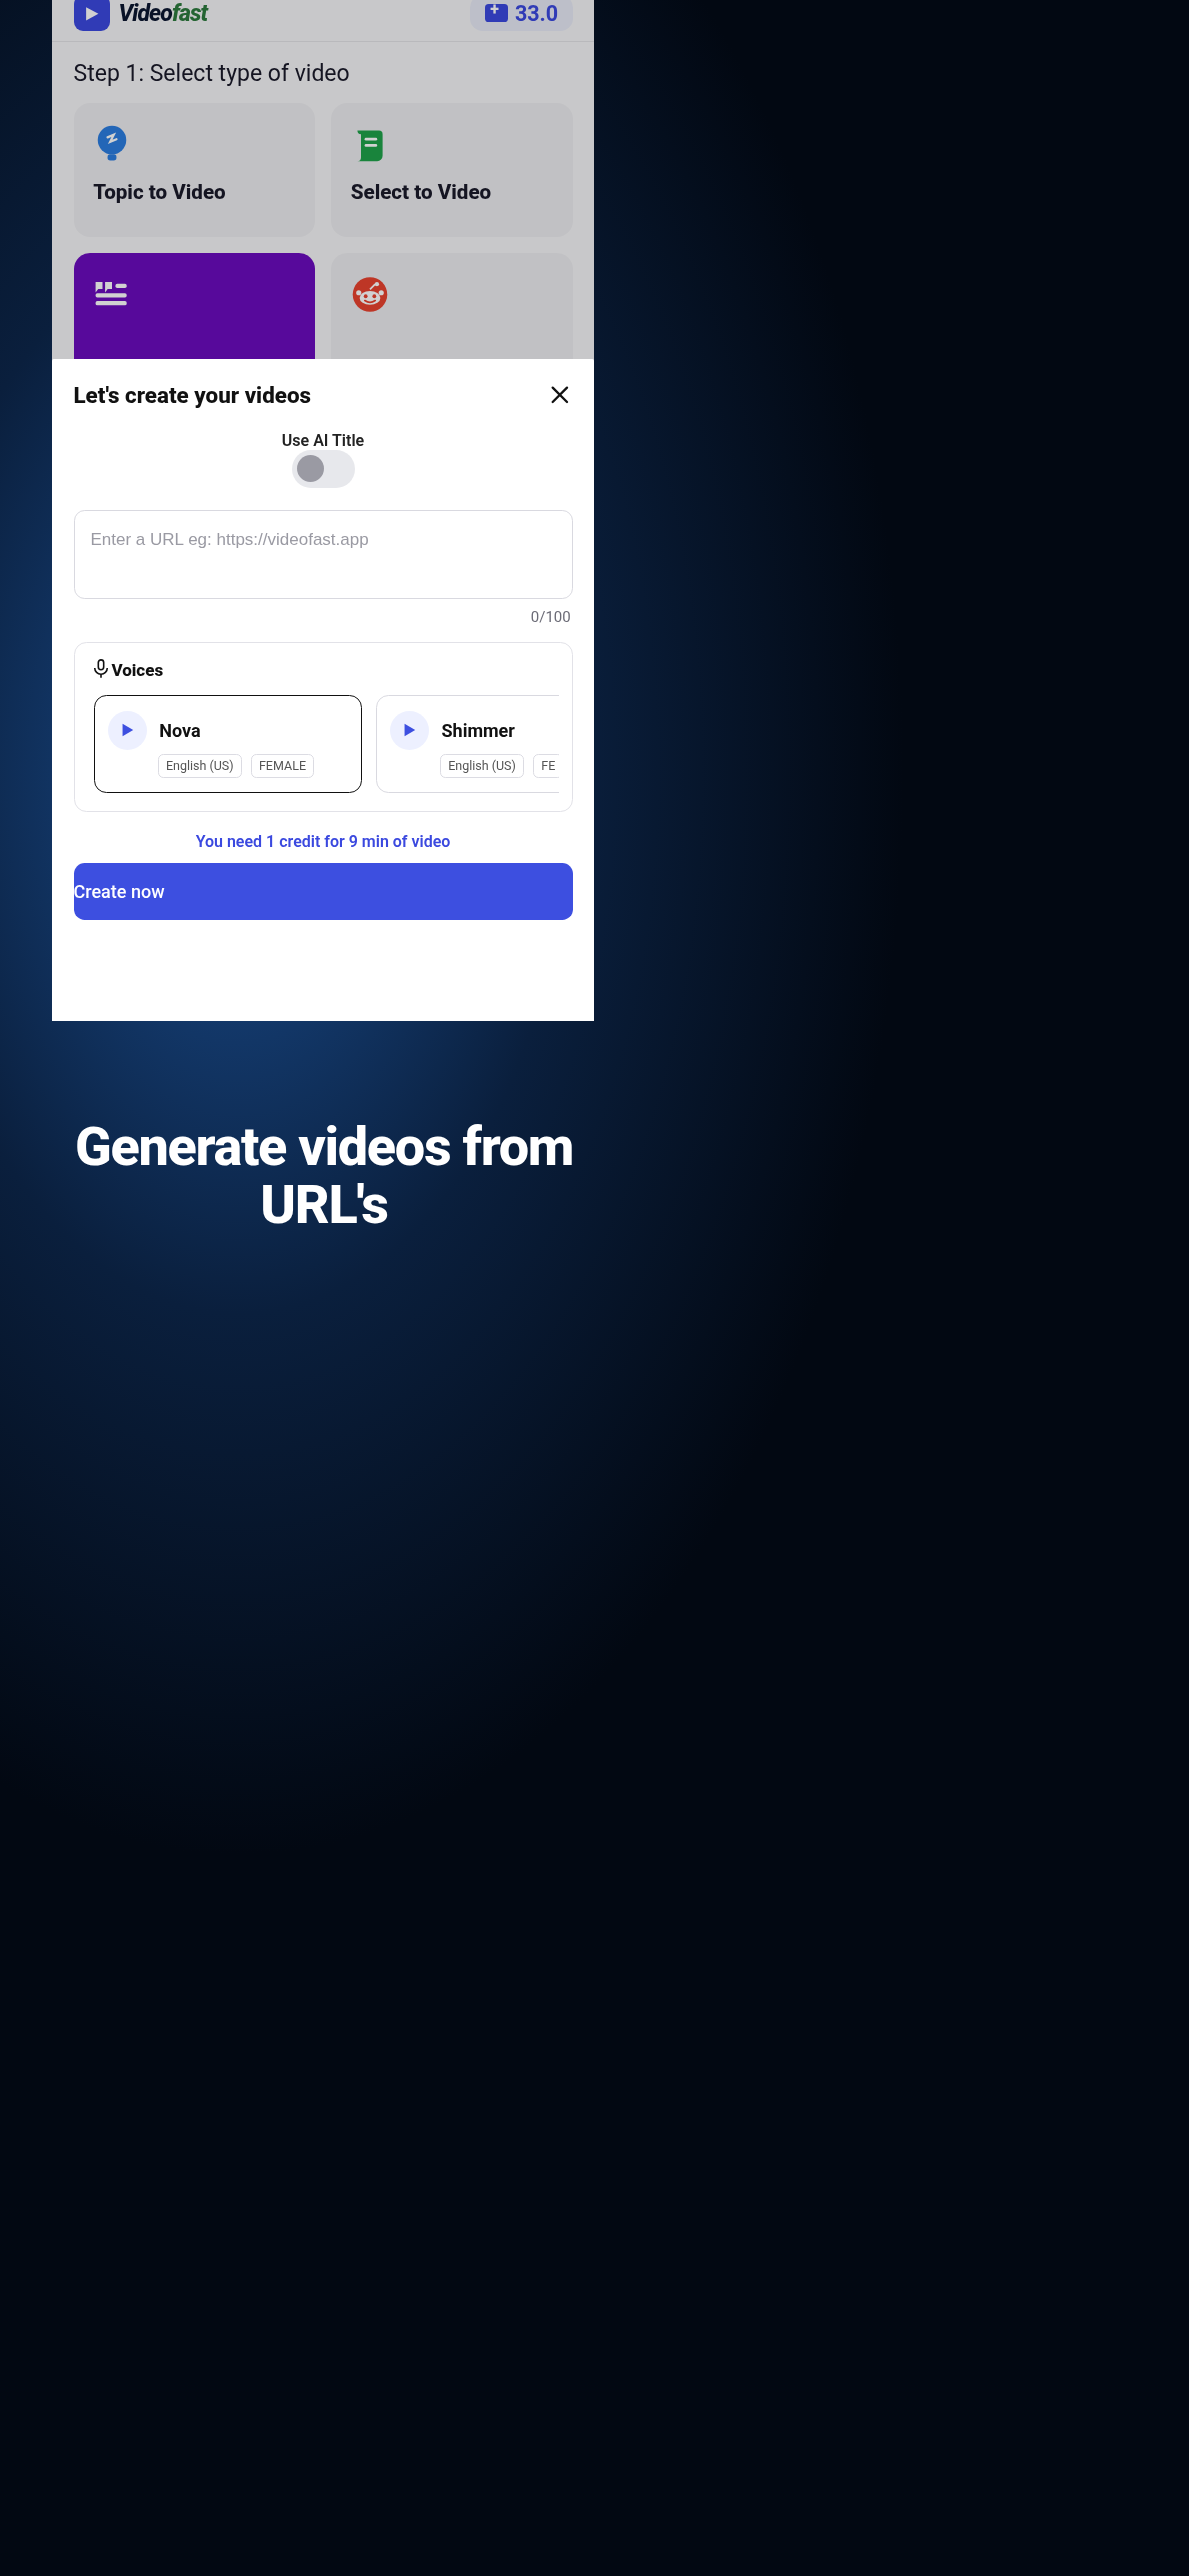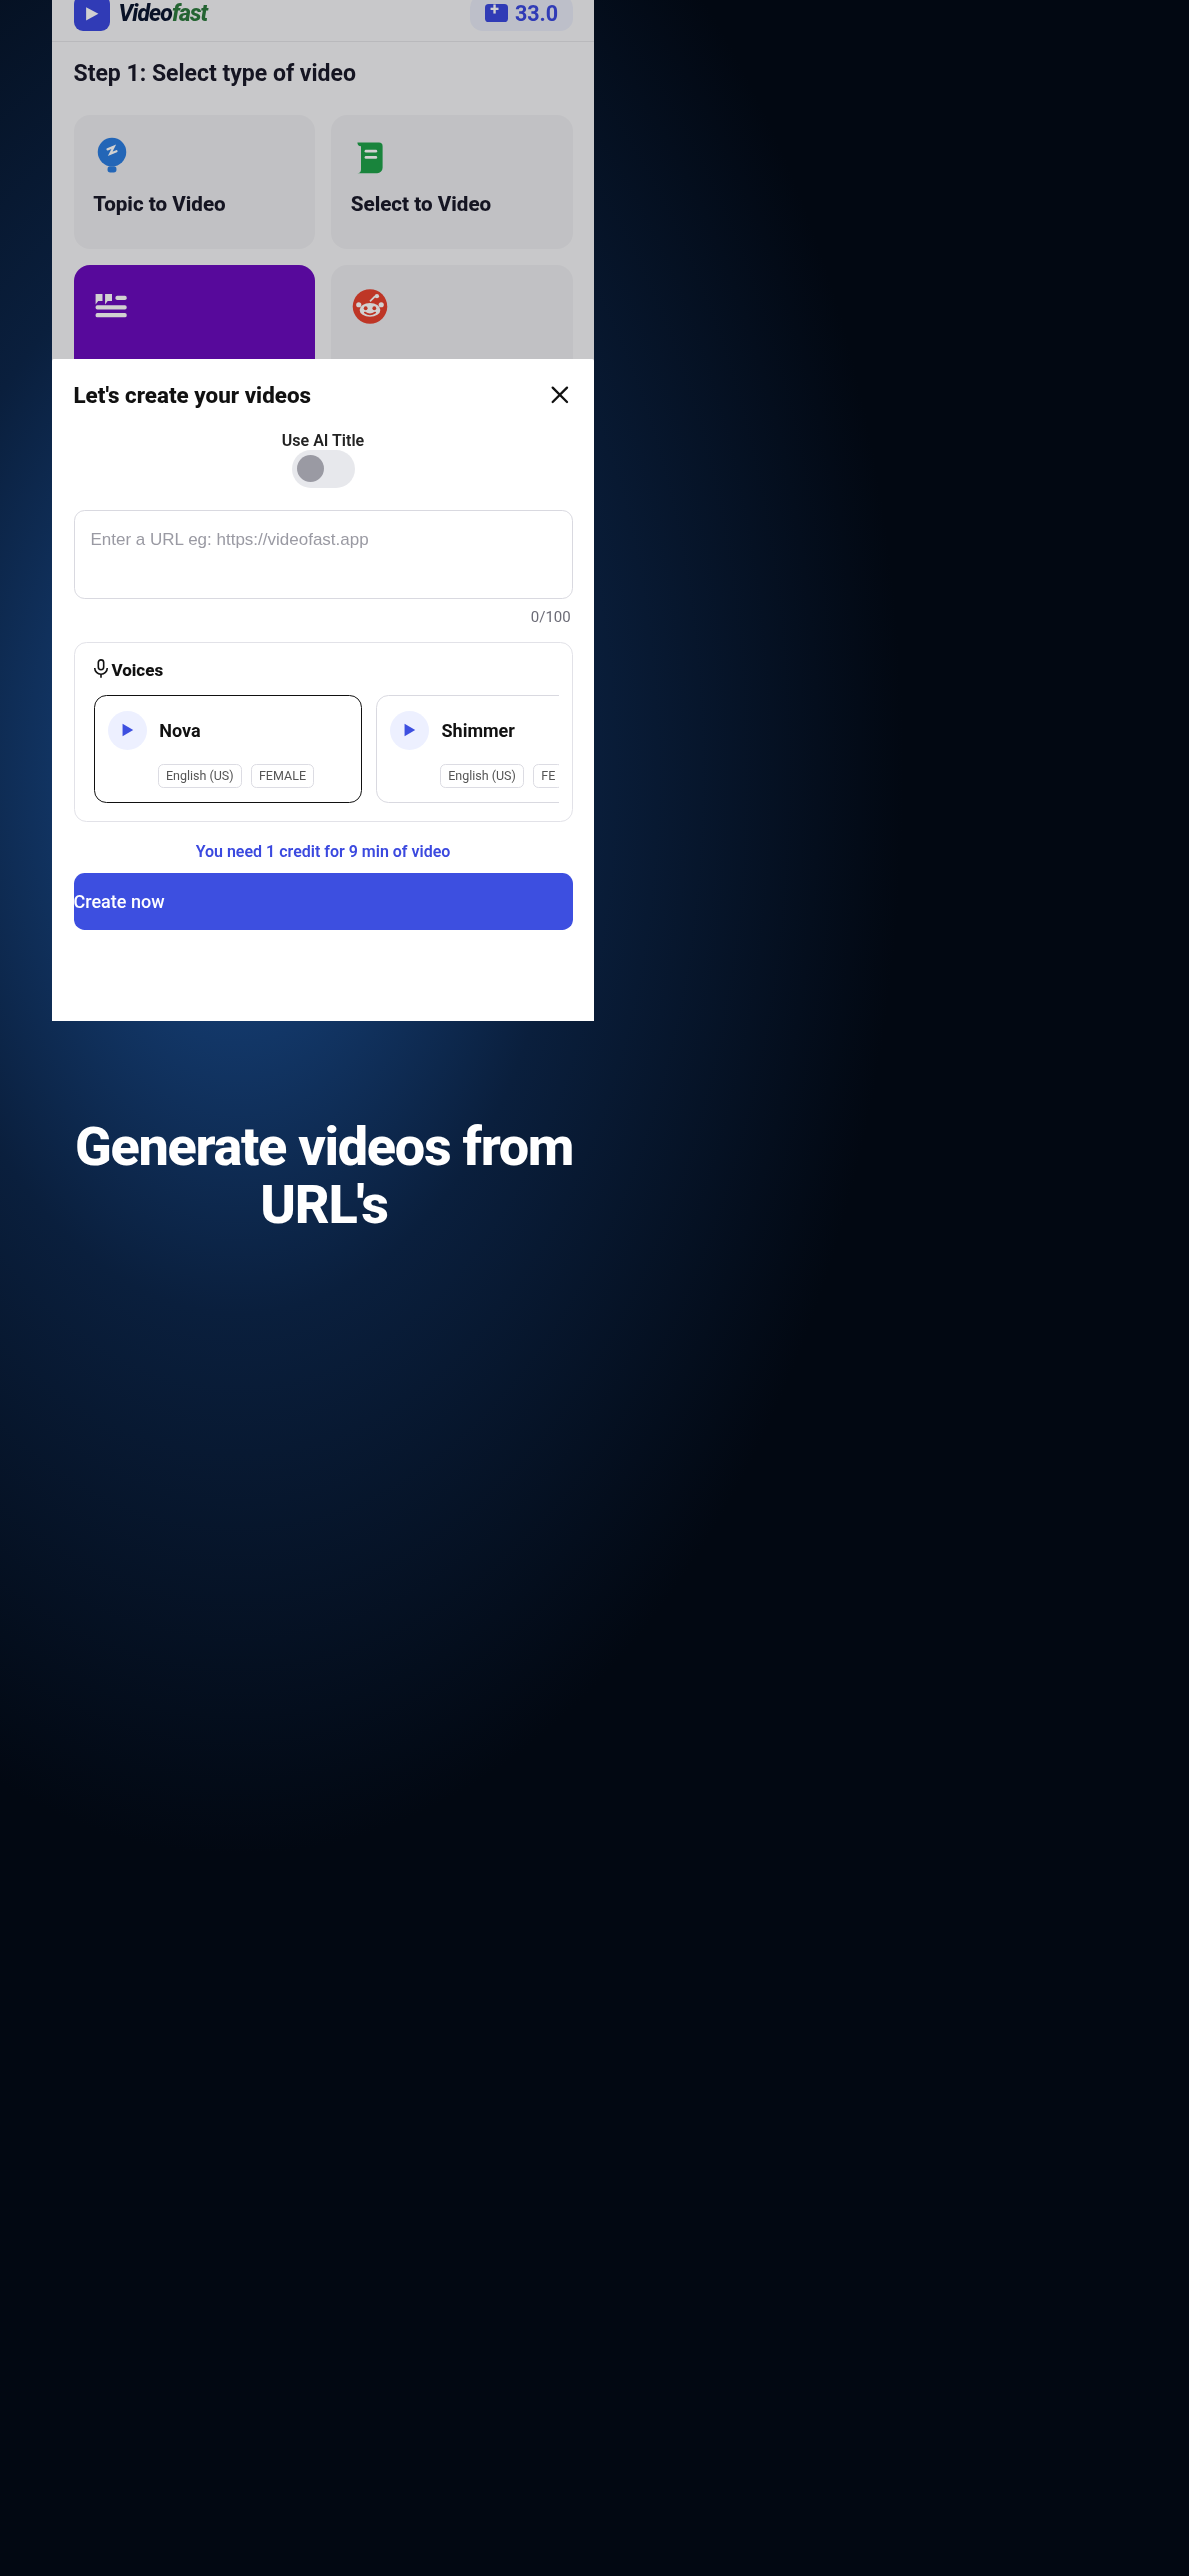--- a/index.html
+++ b/index.html
@@ -45,21 +45,21 @@
     background: #e7eaf6; padding: 5.4px 14.3px; border-radius: 12.5px;
     color: #3b49df; font-weight: 700; font-size: 21.5px;
   }
   .cam-icon { width: 23px; height: 18px; background: #3b49df; border-radius: 3.6px; position: relative; }
   .cam-icon::after { content: "+"; color: #fff; position: absolute; top: -5.4px; left: 5.4px; font-size: 16px; font-weight: 800; }
 
   .divider { height: 0.9px; background: #e2e2e6; }
 
   
   .step { padding: 18px 21.5px 0 21.5px; }
-  .step-title { font-size: 23px; font-weight: 700; color: #1a1a2a; margin-bottom: 28px; }
+  .step-title { font-size: 23px; font-weight: 400; color: #1a1a2a; margin-bottom: 16px; }
   .type-grid { display: grid; grid-template-columns: 1fr 1fr; gap: 16px; }
   .type-card {
     background: #ececf0; border-radius: 16px; padding: 23px 19.7px 23px 19.7px;
     min-height: 134px; display: flex; flex-direction: column; gap: 16px;
     cursor: pointer;
   }
   .type-card.active { background: #6b0bbd; color: #fff; }
   .type-card .label { font-size: 20.6px; font-weight: 800; color: #1a1a2a; }
   .ic { width: 38px; height: 38px; display: flex; align-items: center; justify-content: center; }
 
@@ -105,21 +105,21 @@
     border: 0.9px solid #e2e2e8; border-radius: 12.5px; padding: 16px 12.5px 18px 12.5px;
     overflow: hidden;
   }
   .voices-head { display: flex; align-items: center; gap: 1px; margin: 0 5.4px 14.3px 5.4px; }
   .voices-head .t { font-size: 17px; font-weight: 800; color: #111; }
 
   .voice-row { display: flex; gap: 14.3px; overflow: hidden; padding-left: 7.2px; }
   .voice-card {
     border: 0.9px solid #d9d9e0; border-radius: 12.5px; padding: 14.3px 12.5px;
     min-width: 268px; flex: 0 0 268px; background: #fff;
-    display: flex; flex-direction: column; gap: 14px;
+    display: flex; flex-direction: column; gap: 4px;
     cursor: pointer;
   }
   .voice-card.selected { border: 1.8px solid #111; }
   .voice-top { display: flex; align-items: center; gap: 12.5px; }
   .play {
     width: 39px; height: 39px; border-radius: 50%; background: #edf0ff;
     display: flex; align-items: center; justify-content: center; cursor: pointer;
   }
   .voice-name { font-size: 18px; font-weight: 700; color: #111; }
   .tags { display: flex; gap: 9px; padding-left: 50px; }

